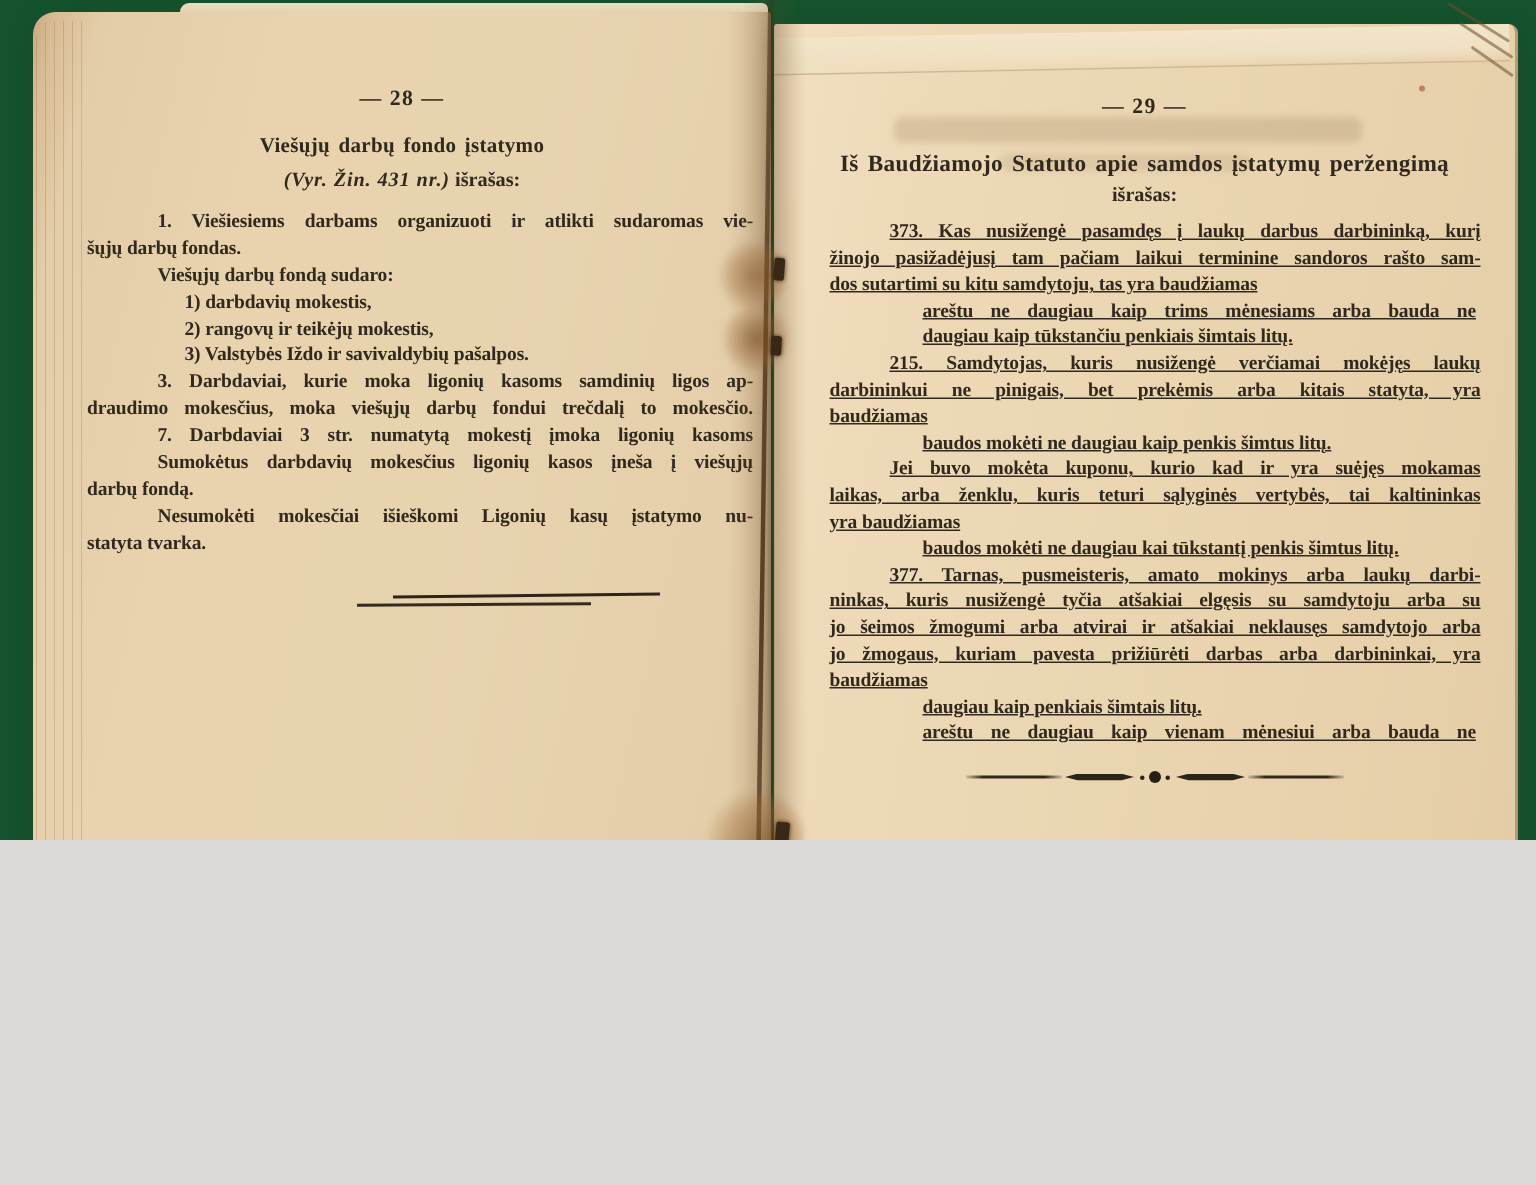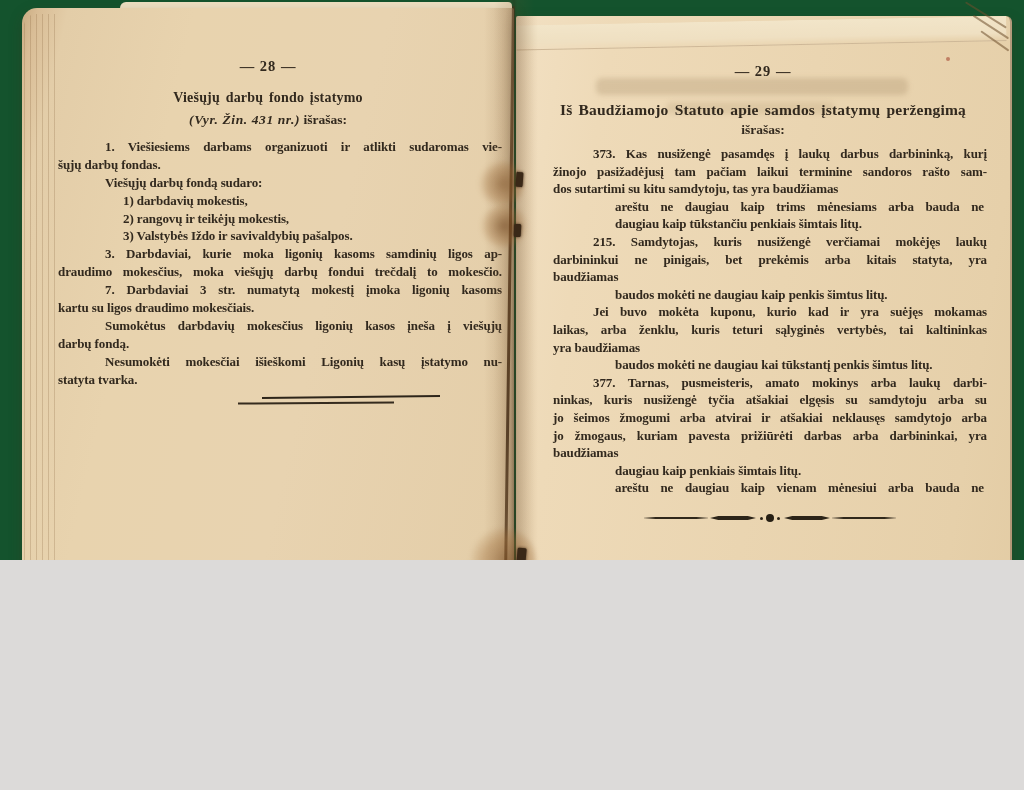--- a/index.html
+++ b/index.html
@@ -76,21 +76,21 @@
   .psub{position:absolute;width:100%;text-align:center;font-size:13.5px;font-weight:700;}
   .psub .ref{font-style:italic;font-weight:600;letter-spacing:.6px;}
   .body-col{position:absolute;font-size:13px;font-weight:700;letter-spacing:-.1px;}
   .line{line-height:17.8px;height:17.8px;text-align:left;overflow:visible;white-space:normal;}
   .just{text-align:justify;text-align-last:justify;}
   .body-left{left:36px;top:130px;width:444px;}
   .body-left .line{line-height:17.9px;height:17.9px;}
   .body-left .ind-p{padding-left:47px;}
   .body-left .ind-l{padding-left:65px;font-family:Liberation Serif, serif;}
   .body-right{left:37px;top:129px;width:434px;}
-  .body-right .line{line-height:17.6px;height:17.6px;}
+  .body-right .line{line-height:17.6px;height:17.6px;text-decoration:underline;}
   .body-right .ind-p{padding-left:40px;}
   .body-right .ind-b{padding-left:62px;padding-right:3px;}
 
   
   .divider-l1{position:absolute;left:240px;top:388px;width:178px;height:2.2px;background:#2d251a;transform:rotate(-.6deg);}
   .divider-l2{position:absolute;left:216px;top:394px;width:156px;height:2.4px;background:#352b1e;transform:rotate(-.4deg);}
   .ornament{position:absolute;left:128px;top:496px;width:252px;height:12px;display:flex;align-items:center;}
   .orn-line{flex:1;height:1.4px;background:linear-gradient(90deg,rgba(45,35,22,.15),#30281b 18%,#30281b 82%,rgba(45,35,22,.15));}
   .orn-spindle{width:46px;height:5px;background:#2c2418;margin:0 2px;
     clip-path:polygon(0 50%,18% 8%,82% 8%,100% 50%,82% 92%,18% 92%);}
@@ -124,21 +124,20 @@
     <div class="body-col body-left">
         <div class="line ind-p just">1. Viešiesiems darbams organizuoti ir atlikti sudaromas vie-</div>
         <div class="line">šųjų darbų fondas.</div>
         <div class="line ind-p">Viešųjų darbų fondą sudaro:</div>
         <div class="line ind-l">1) darbdavių mokestis,</div>
         <div class="line ind-l">2) rangovų ir teikėjų mokestis,</div>
         <div class="line ind-l">3) Valstybės Iždo ir savivaldybių pašalpos.</div>
         <div class="line ind-p just">3. Darbdaviai, kurie moka ligonių kasoms samdinių ligos ap-</div>
         <div class="line just">draudimo mokesčius, moka viešųjų darbų fondui trečdalį to mokesčio.</div>
         <div class="line ind-p just">7. Darbdaviai 3 str. numatytą mokestį įmoka ligonių kasoms</div>
-        <div class="line">kartu su ligos draudimo mokesčiais.</div>
         <div class="line ind-p just">Sumokėtus darbdavių mokesčius ligonių kasos įneša į viešųjų</div>
         <div class="line">darbų fondą.</div>
         <div class="line ind-p just">Nesumokėti mokesčiai išieškomi Ligonių kasų įstatymo nu-</div>
         <div class="line">statyta tvarka.</div>
       </div>
     <div class="divider-l1"></div>
     <div class="divider-l2"></div>
     <div class="speck sp4"></div>
   </div>
 

